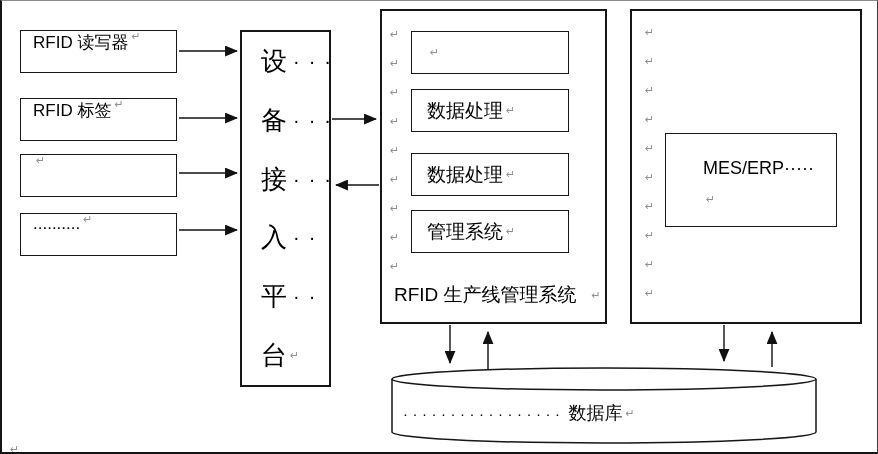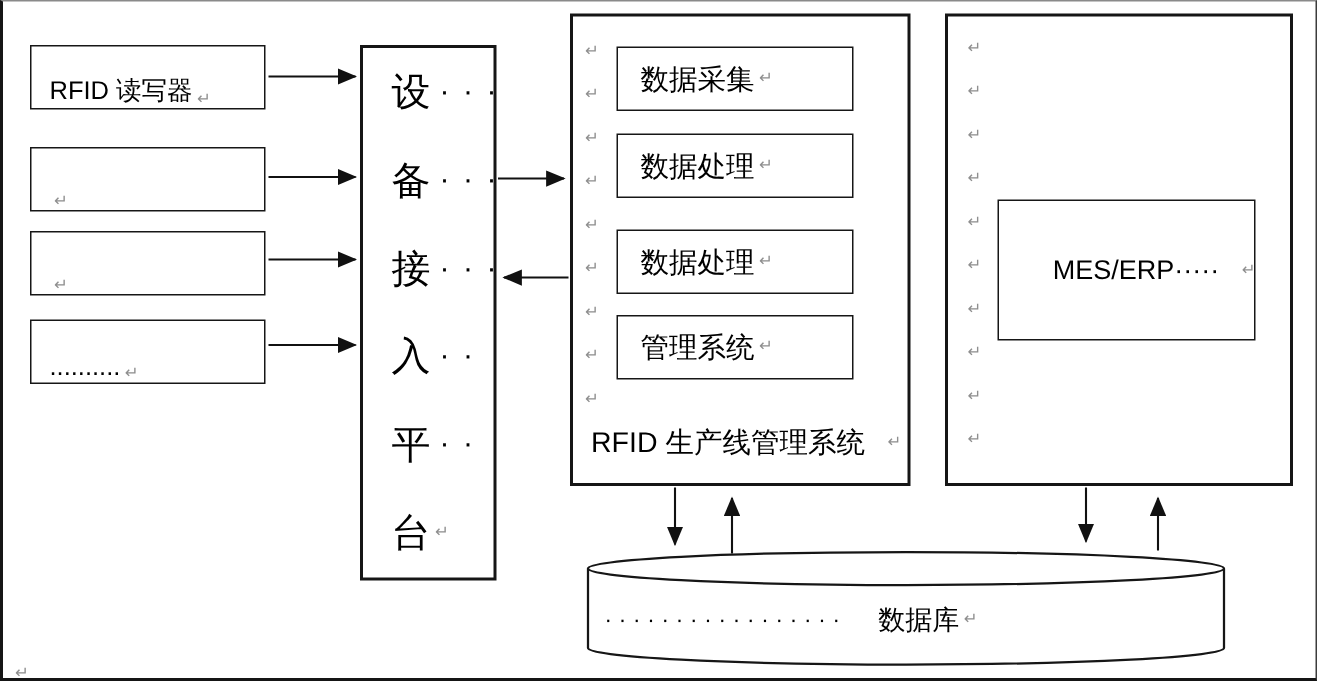--- a/index.html
+++ b/index.html
@@ -11,21 +11,21 @@
     color:#000;
     font-family:"Liberation Sans","DejaVu Sans",sans-serif;
     border-left:2px solid #151515;
     border-bottom:2px solid #151515;
     border-top:1px solid #8a8a8a;
     border-right:1px solid #3c3c3c;
     overflow:hidden;
   }
   .overlay { position:absolute; left:0; top:0; width:878px; height:454px; pointer-events:none; }
 
-  .box { position:absolute; box-sizing:border-box; border:1px solid #161616; display:flex; align-items:flex-end; background:transparent; }
+  .box { position:absolute; box-sizing:border-box; border:1px solid #161616; display:flex; align-items:flex-start; background:transparent; }
 
   .device { left:18px; width:157px; height:43px; padding-left:12px; font-size:17px; }
 
   .platform {
     left:238px; top:29px; width:91px; height:357px;
     border-width:2px; flex-direction:column; align-items:stretch;
   }
   .platform-row { flex:1; display:flex; align-items:center; padding-left:19px; font-size:26px; }
   .platform-row .vdots { font-size:20px; letter-spacing:9px; margin-left:6px; }
 
@@ -37,27 +37,27 @@
     border:1px solid #161616; display:flex; align-items:center; padding-left:15px; font-size:19px; }
   .caption { position:absolute; left:12px; top:271px; font-size:19px; white-space:nowrap; display:flex; align-items:center;gap:12px; }
 
   .pcol { position:absolute; display:flex; flex-direction:column; gap:18px; }
   .pcol-main { left:8px; top:18px; }
   .pcol-right { left:13px; top:16px; }
   .pmark { color:#8f8f8f; font-size:11px; line-height:11px; }
   .inline-mark { margin-left:3px; }
 
   .mes-box { position:absolute; box-sizing:border-box; left:33px; top:122px; width:172px; height:94px;
-    border:1px solid #161616; display:flex; flex-direction:row; justify-content:center;
+    border:1px solid #161616; display:flex; flex-direction:column; justify-content:center;
     padding-left:37px; font-size:18px; line-height:27px;gap:12px; }
   .mes-line { display:flex; align-items:center; white-space:nowrap; }
 
   .db-label { position:absolute; left:401px; top:400px; height:24px; display:flex; align-items:center; font-size:18px; white-space:nowrap; }
   .db-dots { font-size:15px; letter-spacing:4.5px; }
-  .db-name { margin-left:21px; }
+  .db-name { margin-left:4px; }
 
   .corner-mark { position:absolute; left:8px; top:443px; }
 </style>
 </head>
 <body>
 
 <div class="canvas">
 
   <svg class="overlay" viewBox="0 0 878 454">
     <defs>
@@ -84,20 +84,21 @@
       <path d="M390,378 L390,431 A212,11 0 0 0 814,431 L814,378" fill="none" stroke="#161616" stroke-width="1.5"></path>
       <ellipse cx="602" cy="378" rx="212" ry="11" fill="none" stroke="#161616" stroke-width="1.5"></ellipse>
     </g>
   </svg>
 
   <div class="box device" style="top:29px">
     <span>RFID 读写器</span>
     <span class="pmark inline-mark">↵</span>
   </div>
   <div class="box device" style="top:97px">
+    <span>RFID 标签</span>
     <span class="pmark inline-mark">↵</span>
   </div>
   <div class="box device" style="top:153px">
     <span class="pmark inline-mark">↵</span>
   </div>
   <div class="box device" style="top:212px">
     <span>..........</span>
     <span class="pmark inline-mark">↵</span>
   </div>
 
@@ -134,21 +135,20 @@
       <span class="pmark">↵</span>
       <span class="pmark">↵</span>
       <span class="pmark">↵</span>
       <span class="pmark">↵</span>
       <span class="pmark">↵</span>
       <span class="pmark">↵</span>
       <span class="pmark">↵</span>
       <span class="pmark">↵</span>
     </div>
     <div class="module" style="top:20px">
-      <span>数据采集</span>
       <span class="pmark inline-mark">↵</span>
     </div>
     <div class="module" style="top:78px">
       <span>数据处理</span>
       <span class="pmark inline-mark">↵</span>
     </div>
     <div class="module" style="top:142px">
       <span>数据处理</span>
       <span class="pmark inline-mark">↵</span>
     </div>

